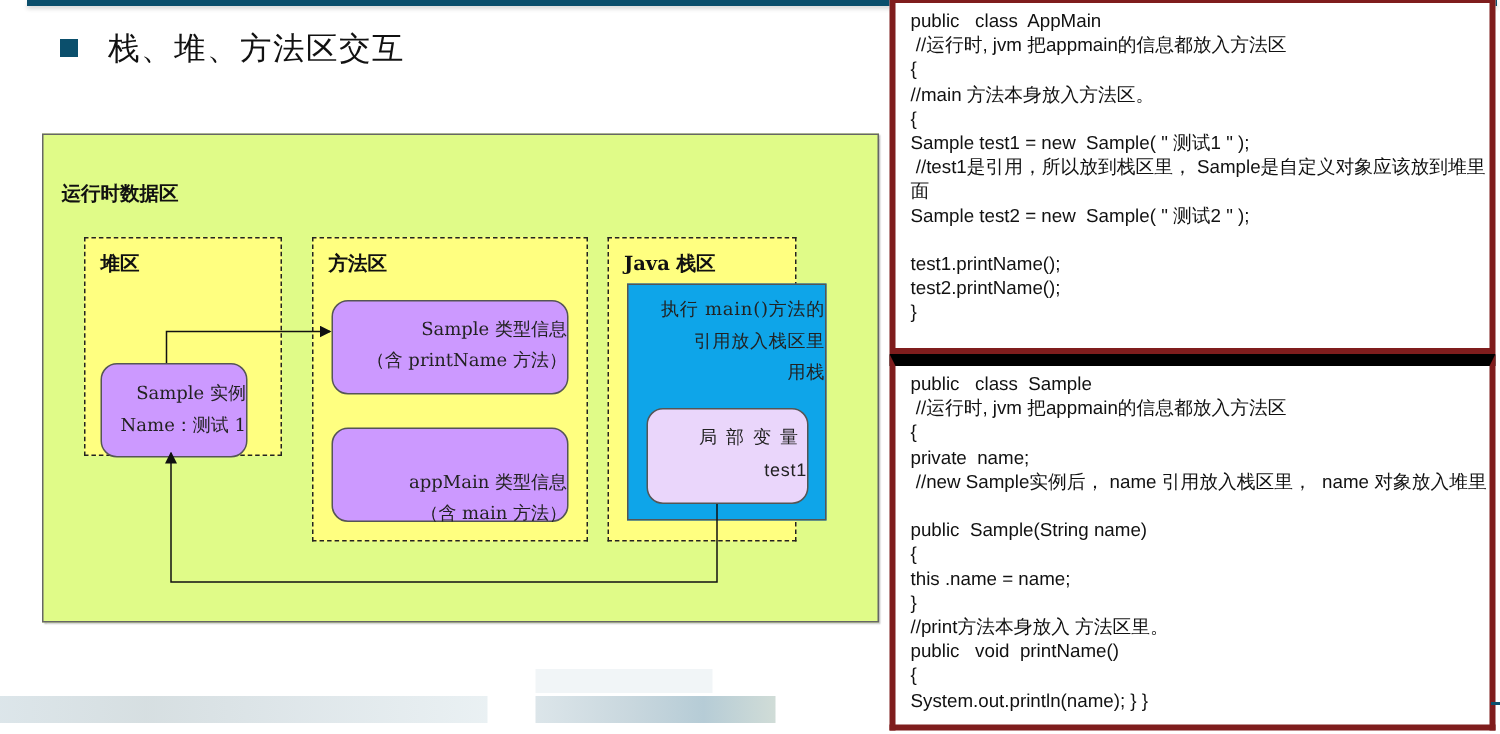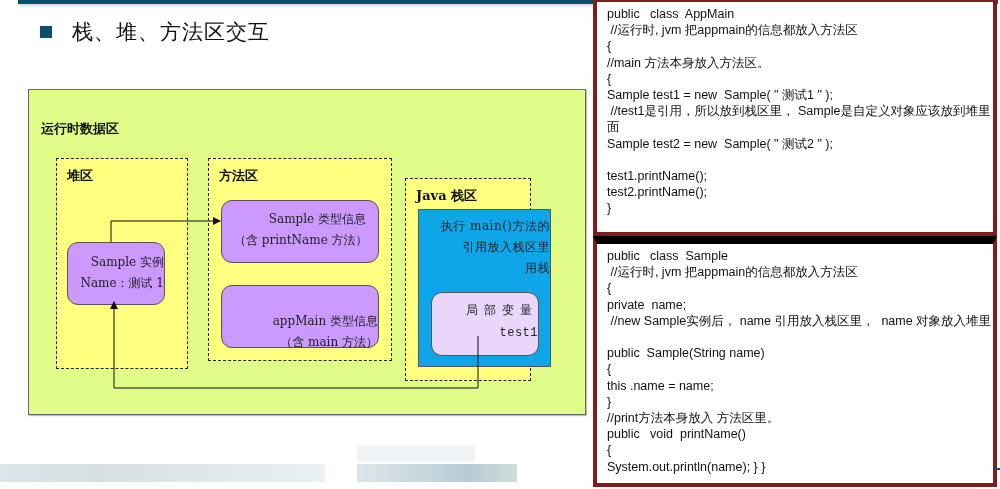--- a/index.html
+++ b/index.html
@@ -12,33 +12,33 @@
   .slide-title .bullet { width: 12px; height: 12px; background: #0b4f6c; margin-right: 20px; }
   .slide-title .text { font-family: "DejaVu Sans", sans-serif; font-size: 21px; color: #111; letter-spacing: 1px; }
 
   
   .runtime { position: absolute; left: 28px; top: 89px; width: 558px; height: 326px; background: #e0fb88; border: 1px solid #666; box-shadow: 1px 1px 1px rgba(0,0,0,0.25); text-align: right; }
   .runtime-label { position: absolute; left: 12px; top: 30px; font-family: "DejaVu Serif", serif; font-size: 13px; font-weight: bold; }
 
   .area { position: absolute; background: #ffff80; border: 1.5px dashed #222; }
   .area-label { position: absolute; left: 10px; top: 8px; font-family: "DejaVu Serif", serif; font-size: 13px; font-weight: bold; }
 
-  .heap { left: 27px; top: 68px; width: 132px; height: 211px; }
+  .heap { left: 27px; top: 68px; width: 132px; height: 146px; }
   .method { left: 179px; top: 68px; width: 184px; height: 203px; }
-  .stack { left: 376px; top: 68px; width: 126px; height: 203px; margin-top: 20px; }
+  .stack { left: 376px; top: 68px; width: 126px; height: 203px; }
 
   .node { position: absolute; background: #cc99ff; border: 1.5px solid #555; border-radius: 11px; font-family: "DejaVu Serif", serif; font-size: 12px; line-height: 21px; color: #222; }
   .node-line { display: block; white-space: nowrap; }
 
   .sample-instance { left: 10px; top: 83px; width: 98px; height: 63px; padding: 9px 0 0 11px; }
-  .sample-type { left: 12px; top: 41px; width: 158px; height: 63px; padding: 8px 12px 0 12px; }
+  .sample-type { left: 12px; top: 41px; width: 158px; height: 63px; padding: 8px 0 0 12px; }
   .appmain-type { left: 12px; top: 126px; width: 158px; height: 63px; padding: 25px 0 0 12px; }
 
   .call-stack { position: absolute; left: 12px; top: 30px; width: 133px; height: 158px; background: #0ea5e9; border: 1.5px solid #555; padding: 6px 0 0 9px; font-family: "DejaVu Serif", serif; font-size: 12px; line-height: 21px; color: #222; letter-spacing: 0.5px; }
-  .local-vars { position: absolute; left: 12px; top: 82px; width: 108px; height: 64px; background: #ead6fb; border: 1.5px solid #555; border-radius: 11px; padding: 7px 0 0 12px; font-family: Liberation Mono, monospace; font-size: 12px; line-height: 22px; }
+  .local-vars { position: absolute; left: 12px; top: 82px; width: 108px; height: 64px; background: #ead6fb; border: 1.5px solid #555; border-radius: 11px; padding: 7px 0 0 12px; font-family: Liberation Sans, sans-serif; font-size: 12px; line-height: 22px; }
   .local-vars .title { letter-spacing: 6px; }
 
   svg.arrows { position: absolute; left: 0; top: 0; width: 1000px; height: 489px; pointer-events: none; }
 
   
   .code-panel { position: absolute; background: #ffffff; border: 4px solid #7f1d1d; font-family: "Liberation Sans", "DejaVu Sans", sans-serif; font-size: 12.5px; line-height: 16.2px; color: #111; padding: 4px 0 0 10px; }
   .panel-appmain { left: 593px; top: 0px; width: 404px; height: 236px; border-top-width: 2px; }
   .panel-sample { left: 593px; top: 236px; width: 404px; height: 251px; border-top: 8px solid #000000; }
   .code-line { display: block; white-space: pre; min-height: 16.2px; }
   .code-line.wrap { white-space: pre-wrap; width: 385px; }

